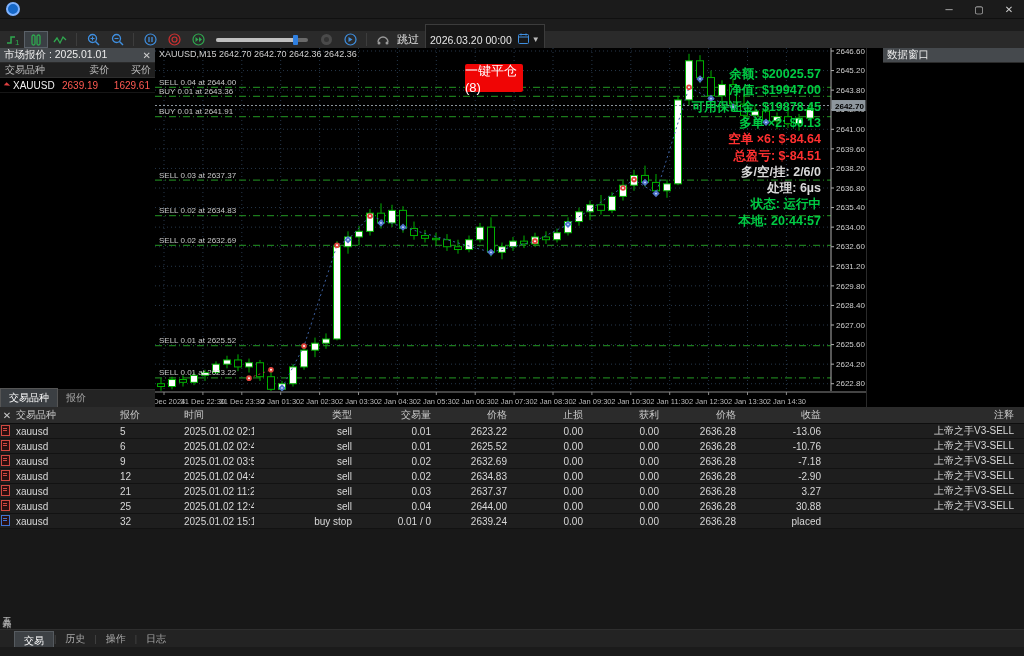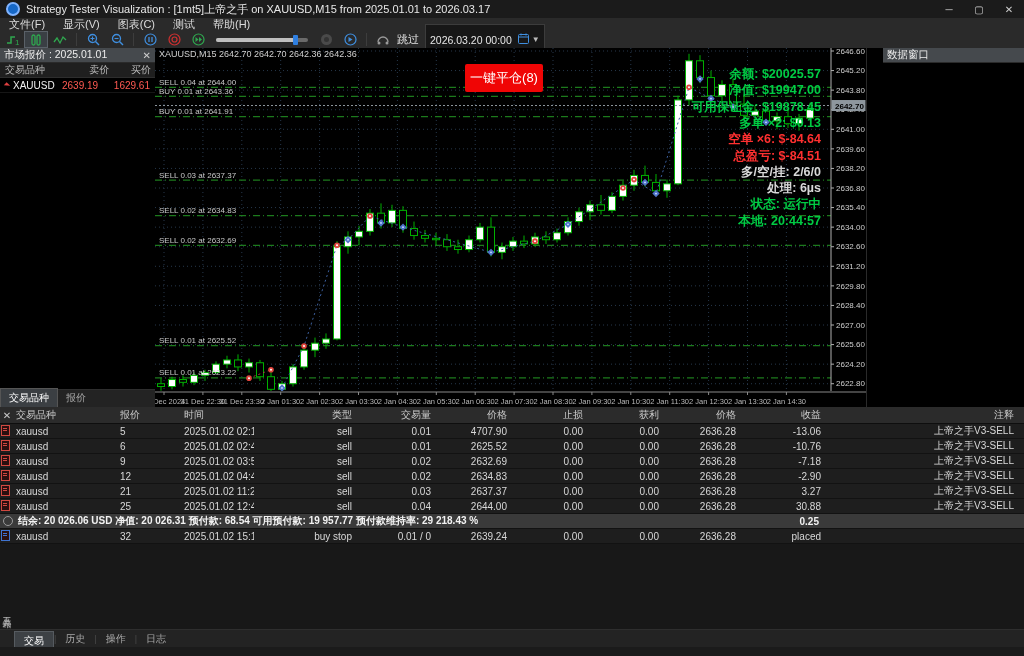--- a/index.html
+++ b/index.html
@@ -45,21 +45,21 @@
          transform:rotate(-45deg);margin:0 4px 0 5px;}
   .mw-bid,.mw-ask{color:#ff5a52;}
   .mw-bid{width:45px;}
   .mw-ask{width:43px;text-align:right;padding-right:4px;}
   .mw-tabs{position:absolute;left:0;bottom:0;width:155px;height:17px;background:#232323;display:flex;align-items:flex-end;border-top:1px solid #2e2e2e;}
   .mw-tab{font-size:10px;padding:2px 8px;color:#a8a8a8;}
   .mw-tab.active{background:#3b3f43;color:#fff;border:1px solid #555;border-bottom:none;}
   #data-window{position:absolute;left:866px;top:48px;width:158px;height:359px;background:#000;border-left:1px solid #2a2a2a;padding-left:16px;}
   
   #chart{position:absolute;left:155px;top:48px;width:711px;height:359px;background:#000;}
-  #close-all-btn{position:absolute;left:310px;top:16px;width:78px;height:28px;background:#f00505;
+  #close-all-btn{position:absolute;left:310px;top:16px;width:58px;height:28px;background:#f00505;
                  color:#fff;font-size:13px;display:flex;align-items:center;justify-content:center;border-radius:2px;}
   
   #bottom{position:absolute;left:0;top:407px;width:1024px;height:222px;background:#181818;}
   .trow{display:flex;height:14px;align-items:center;font-size:10px;border-bottom:1px solid #121212;background:#1e1e1e;}
   .thead{height:16px;background:#2b2b2b;color:#c9c9c9;border-bottom:1px solid #0e0e0e;}
   .c0{width:14px;text-align:center;}
   .c1{width:104px;padding-left:2px;}
   .c2{width:64px;}
   .c3{width:70px;white-space:nowrap;overflow:hidden;}
   .c4{width:98px;text-align:right;}
@@ -89,35 +89,27 @@
                  font-size:9px;color:#b5b5b5;letter-spacing:1px;}
   #bottomstrip{position:absolute;left:0;top:647px;width:1024px;height:9px;background:#1b1b1b;}
 </style>
 </head>
 <body>
 
 <div id="win">
 
   <div class="titlebar">
     <div class="appicon"></div>
-    <div class="title-text">Strategy Tester Visualization : [1mt5]上帝之手 on XAUUSD,M15 from 2025.01.01 to 2026.03.17</div>
     <div class="winbtns">
       <div class="winbtn">─</div>
       <div class="winbtn">▢</div>
       <div class="winbtn close">✕</div>
     </div>
   </div>
 
-  <div class="menubar" id="menubar">
-      <span class="menu-item">文件(F)</span>
-      <span class="menu-item">显示(V)</span>
-      <span class="menu-item">图表(C)</span>
-      <span class="menu-item">测试</span>
-      <span class="menu-item">帮助(H)</span>
-    </div>
 
   <div class="toolbar">
     <div class="tbtn">
       <svg width="14" height="12">
           <path d="M2 9 L6 9 L6 3 L10 3" stroke="#2fa84f" stroke-width="1.5" fill="none"></path>
           <text x="10" y="11" fill="#2fa84f" font-size="8">1</text>
         </svg>
     </div>
     <div class="tbtn pressed">
       <svg width="12" height="12">
@@ -565,21 +557,21 @@
         <span class="c10">收益</span>
         <span class="c11">注释</span>
       </div>
       <div class="trow">
         <span class="c0"><span class="order-ico"></span></span>
         <span class="c1">xauusd</span>
         <span class="c2">5</span>
         <span class="c3">2025.01.02 02:14:...</span>
         <span class="c4">sell</span>
         <span class="c5">0.01</span>
-        <span class="c6">4707.90</span>
+        <span class="c6">2623.22</span>
         <span class="c7">0.00</span>
         <span class="c8">0.00</span>
         <span class="c9">2636.28</span>
         <span class="c10">-13.06</span>
         <span class="c11">上帝之手V3-SELL</span>
       </div>
       <div class="trow">
         <span class="c0"><span class="order-ico"></span></span>
         <span class="c1">xauusd</span>
         <span class="c2">6</span>
@@ -642,26 +634,20 @@
         <span class="c3">2025.01.02 12:44:...</span>
         <span class="c4">sell</span>
         <span class="c5">0.04</span>
         <span class="c6">2644.00</span>
         <span class="c7">0.00</span>
         <span class="c8">0.00</span>
         <span class="c9">2636.28</span>
         <span class="c10">30.88</span>
         <span class="c11">上帝之手V3-SELL</span>
       </div>
-      <div class="sumrow">
-        <span class="sum-ico"></span>
-        <span class="sum-text">结余: 20 026.06 USD  净值: 20 026.31  预付款: 68.54  可用预付款: 19 957.77  预付款维持率: 29 218.43 %</span>
-        <span class="sum-profit">0.25</span>
-        <span class="sum-comment"></span>
-      </div>
       <div class="trow">
         <span class="c0"><span class="order-ico buy"></span></span>
         <span class="c1">xauusd</span>
         <span class="c2">32</span>
         <span class="c3">2025.01.02 15:15:...</span>
         <span class="c4">buy stop</span>
         <span class="c5">0.01 / 0</span>
         <span class="c6">2639.24</span>
         <span class="c7">0.00</span>
         <span class="c8">0.00</span>

